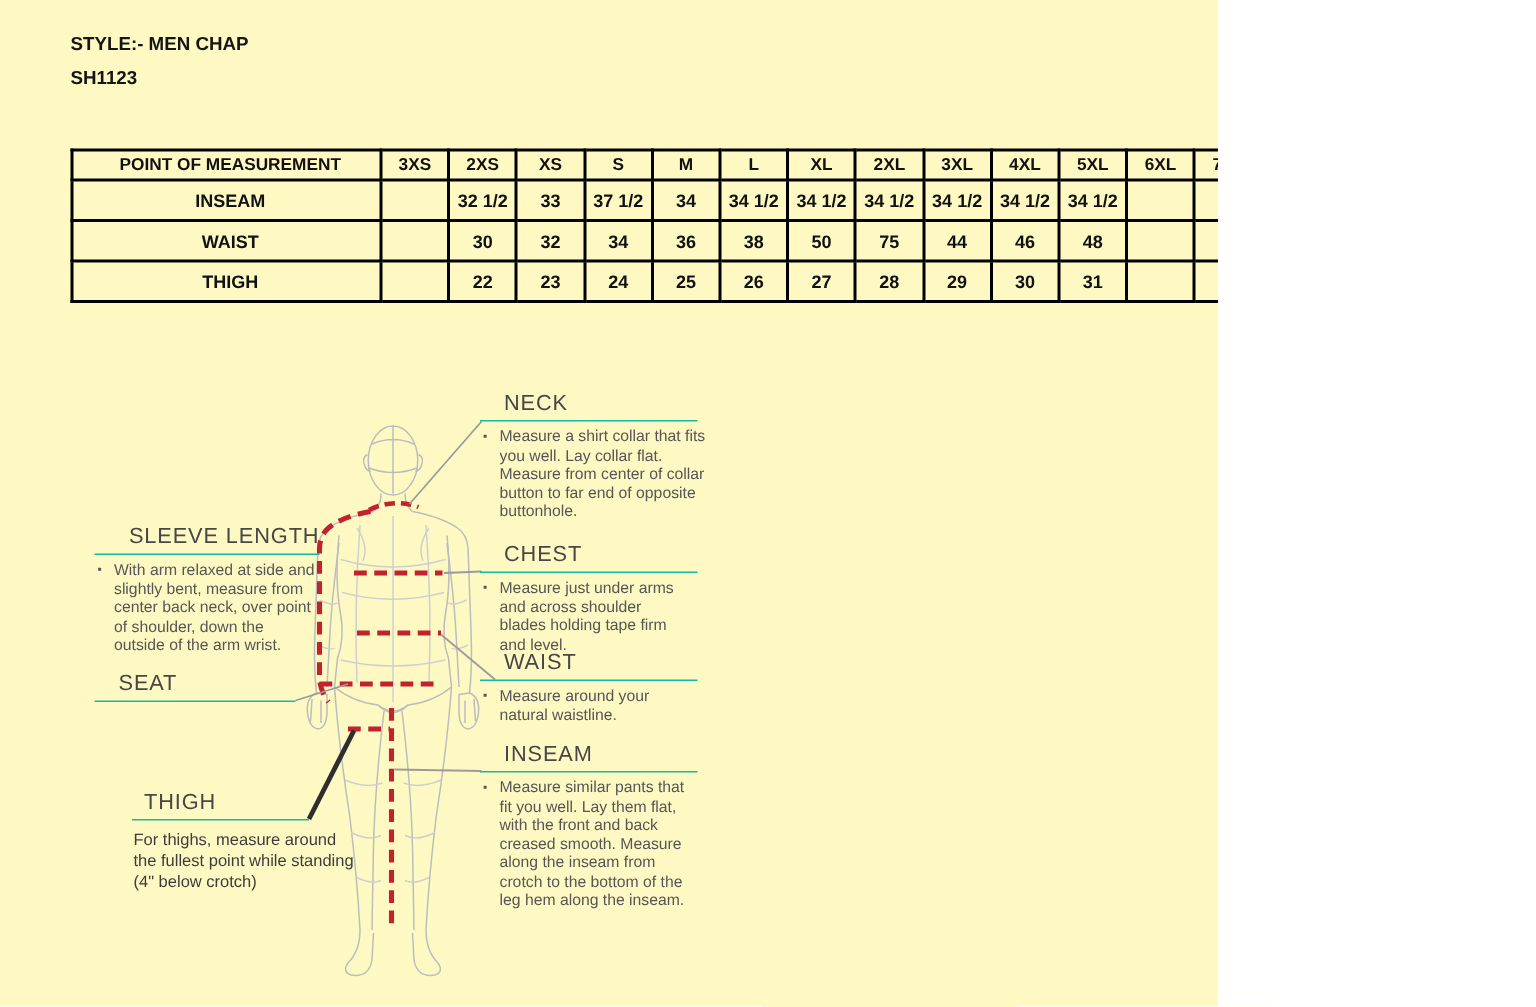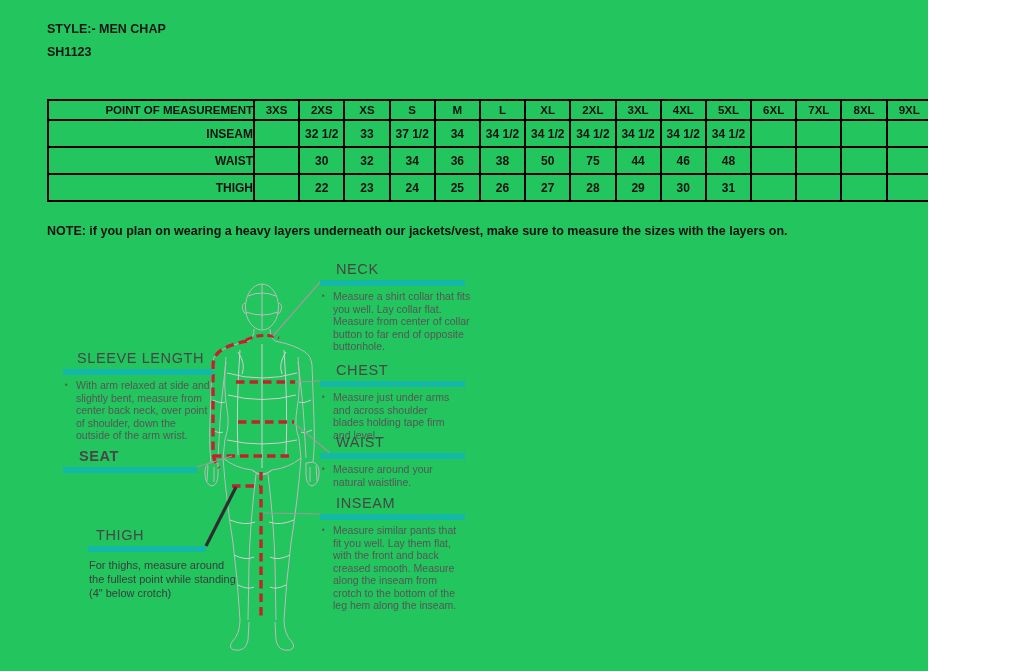--- a/index.html
+++ b/index.html
@@ -1,55 +1,55 @@
 <!DOCTYPE html>
 <html><head>
 <meta charset="utf-8">
 <style>
   html,body{margin:0;padding:0;background:#ffffff;}
-  .page{position:relative;width:928px;height:671px;background:#22c55e;
+  .page{position:relative;width:812px;height:671px;background:#fef9c3;
         font-family:"Liberation Sans",sans-serif;overflow:hidden;color:#111;}
 
   
   .doc-header{position:absolute;left:47px;top:18px;font-weight:bold;
               font-size:12.5px;line-height:23px;color:#151515;}
 
   
   table.size-chart{position:absolute;left:47px;top:99px;width:931px;
                    border-collapse:collapse;table-layout:fixed;}
   table.size-chart th,table.size-chart td{border:2px solid #000;padding:0;
                    text-align:center;font-size:12px;overflow:hidden;white-space:nowrap;}
   table.size-chart thead th{height:18px;font-size:11.5px;font-weight:bold;}
   table.size-chart tbody th,table.size-chart tbody td{height:25px;}
-  table.size-chart th.pom{width:199px;text-align:right;padding-left:5px;}
+  table.size-chart th.pom{width:199px;text-align:center;padding-left:5px;}
   table.size-chart tbody th{font-weight:bold;}
   table.size-chart tbody td{font-weight:bold;}
 
   
   .note{position:absolute;left:47px;top:224px;font-weight:bold;font-size:12.5px;color:#111;}
 
   
   .figure-svg{position:absolute;left:0;top:250px;}
   .callout{position:absolute;}
   .co-title{font-size:14.5px;letter-spacing:.6px;color:#474747;
-            border-bottom:6px solid #14b8a6;padding:0 0 3px 16px;margin-bottom:4px;}
+            border-bottom:1px solid #14b8a6;padding:0 0 3px 16px;margin-bottom:4px;}
   .co-text{position:relative;font-size:10.5px;line-height:12.5px;color:#565656;padding-left:13px;}
   .has-bullet::before{content:"\25AA";position:absolute;left:2px;top:0;font-size:8px;color:#565656;}
   .co-neck{left:320px;top:261px;width:145px;}
   .co-neck .co-text{width:140px;}
   .co-chest{left:320px;top:362px;width:145px;}
   .co-chest .co-text{width:126px;}
   .co-waist{left:320px;top:434px;width:145px;}
   .co-waist .co-text{width:105px;}
   .co-inseam{left:320px;top:495px;width:145px;}
   .co-inseam .co-text{width:133px;}
   .co-sleeve{left:63px;top:350px;width:150px;}
-  .co-sleeve .co-title{padding-left:14px;}
+  .co-sleeve .co-title{padding-left:14px;text-align:right;}
   .co-sleeve .co-text{width:135px;}
-  .co-seat{left:63px;top:448px;width:134px;font-weight:bold;}
+  .co-seat{left:63px;top:448px;width:134px;}
   .co-seat .co-title{padding-left:16px;}
   .co-seat .co-text{width:110px;}
   .co-thigh{left:88px;top:527px;width:118px;}
   .co-thigh .co-title{padding-left:8px;}
   .co-thigh .co-text{width:148px;padding-left:1px;font-size:11px;line-height:14px;color:#3c3c3c;margin-top:6px;}
 </style>
 </head>
 <body>
 
 <div class="page">
@@ -135,21 +135,20 @@
           <td>31</td>
           <td></td>
           <td></td>
           <td></td>
           <td></td>
           <td></td>
         </tr>
       </tbody>
     </table>
 
-  <div class="note">NOTE: if you plan on wearing a heavy layers underneath our jackets/vest, make sure to measure the sizes with the layers on.</div>
 
   <svg class="figure-svg" width="520" height="421" viewBox="0 250 520 421" fill="none">
     <g stroke="#bcbcbc" stroke-width="1" fill="none">
       <ellipse cx="262" cy="307" rx="16.5" ry="23"></ellipse>
       <path d="M245,303 q-4,2 -2,7 q1,4 4,4"></path>
       <path d="M279,303 q4,2 2,7 q-1,4 -4,4"></path>
       <path d="M248,296 q14,-6 28,0 M246,312 q16,6 32,0 M262,284 v45"></path>
       <path d="M254,329 q0,8 -5,12 M270,329 q0,8 5,12"></path>
       <path d="M249,341 q-20,4 -30,11 q-6,4 -7,13"></path>
       <path d="M275,341 q20,4 30,11 q6,4 7,13"></path>

